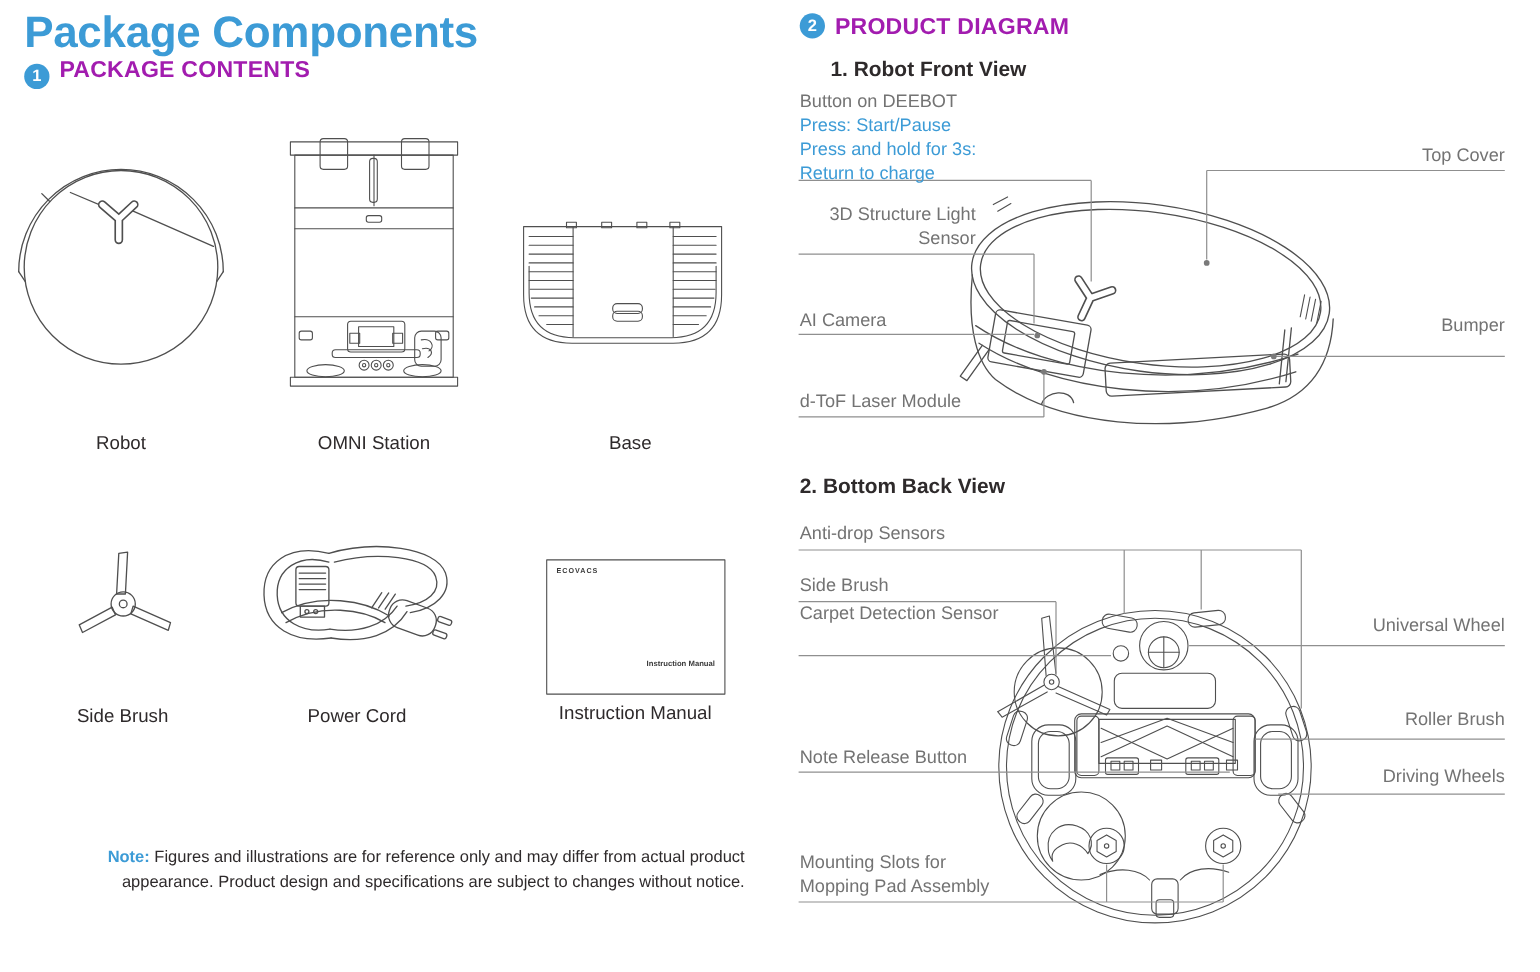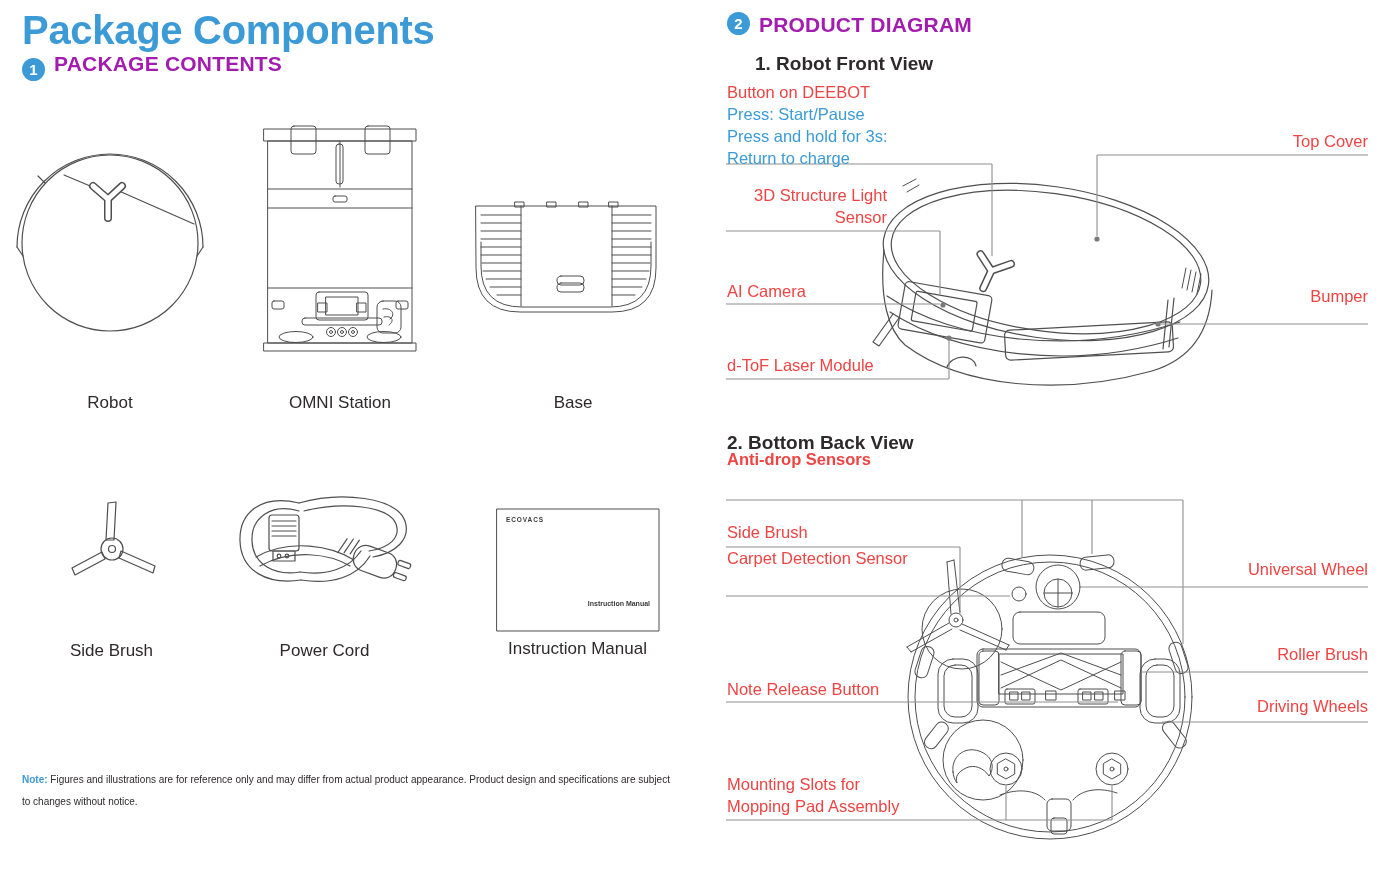--- a/index.html
+++ b/index.html
@@ -4,25 +4,25 @@
 <style>
   html,body{margin:0;padding:0;background:#fff;}
   .page{position:relative;width:1400px;height:884px;background:#fff;overflow:hidden;
         font-family:"Liberation Sans",sans-serif;color:#2e2a2b;}
   .abs{position:absolute;}
   .h1{font-size:40px;font-weight:bold;color:#3c9bd6;letter-spacing:-0.3px;}
   .h2{font-size:21px;font-weight:bold;color:#a21caf;letter-spacing:0.2px;}
   .h3{font-size:19px;font-weight:bold;color:#2e2a2b;}
   .badge{width:23px;height:23px;border-radius:50%;background:#3c9bd6;color:#fff;
          font-size:15px;font-weight:bold;text-align:center;line-height:23px;}
-  .lbl{font-size:16.5px;color:#ef4444;line-height:21.5px;}
+  .lbl{font-size:16.5px;color:#737373;line-height:21.5px;}
   .blue{color:#3c9bd6;}
   .lbl-r{text-align:right;}
   .caption{font-size:17px;color:#2e2a2b;text-align:center;}
-  .note{font-size:10px;line-height:22px;color:#2e2a2b;}
+  .note{font-size:15px;line-height:22px;color:#2e2a2b;text-align:right;}
   .note .nlabel{color:#3c9bd6;font-weight:bold;}
   .cover-brand{font-size:6.5px;font-weight:bold;letter-spacing:0.9px;color:#3a3a3a;}
   .cover-title{font-size:7px;font-weight:bold;color:#3a3a3a;text-align:right;}
   svg .art{stroke:#4f4f4f;stroke-width:1.2;fill:none;stroke-linecap:round;stroke-linejoin:round;}
   svg .thin{stroke-width:1;}
   svg .leader{stroke:#8f8f8f;stroke-width:1.1;fill:none;}
   svg .dot{fill:#7a7a7a;stroke:none;}
   svg .ybold{stroke:#4f4f4f;stroke-width:8;fill:none;stroke-linecap:round;stroke-linejoin:round;}
   svg .ywhite{stroke:#ffffff;stroke-width:5;fill:none;stroke-linecap:round;stroke-linejoin:round;}
 </style>
@@ -247,21 +247,21 @@
   <div class="abs lbl blue" style="left:727px;top:148px;">Return to charge</div>
 
   <div class="abs lbl" style="left:727px;top:185px;width:160px;text-align:right;">3D Structure Light Sensor</div>
   <div class="abs lbl" style="left:727px;top:281px;">AI Camera</div>
   <div class="abs lbl" style="left:727px;top:355px;">d-ToF Laser Module</div>
   <div class="abs lbl lbl-r" style="left:1168px;top:131px;width:200px;">Top Cover</div>
   <div class="abs lbl lbl-r" style="left:1168px;top:286px;width:200px;">Bumper</div>
 
   <div class="abs h3" style="left:727px;top:432px;">2. Bottom Back View</div>
 
-  <div class="abs lbl" style="left:727px;top:449px;font-weight:bold;">Anti-drop Sensors</div>
+  <div class="abs lbl" style="left:727px;top:475px;">Anti-drop Sensors</div>
   <div class="abs lbl" style="left:727px;top:522px;">Side Brush</div>
   <div class="abs lbl" style="left:727px;top:548px;text-align:center;">Carpet Detection Sensor</div>
   <div class="abs lbl" style="left:727px;top:679px;">Note Release Button</div>
   <div class="abs lbl" style="left:727px;top:774px;width:178px;">Mounting Slots for Mopping Pad Assembly</div>
 
   <div class="abs lbl lbl-r" style="left:1118px;top:559px;width:250px;">Universal Wheel</div>
   <div class="abs lbl lbl-r" style="left:1118px;top:696px;width:250px;">Driving Wheels</div>
   <div class="abs lbl lbl-r" style="left:1118px;top:644px;width:250px;">Roller Brush</div>
 
 </div>

